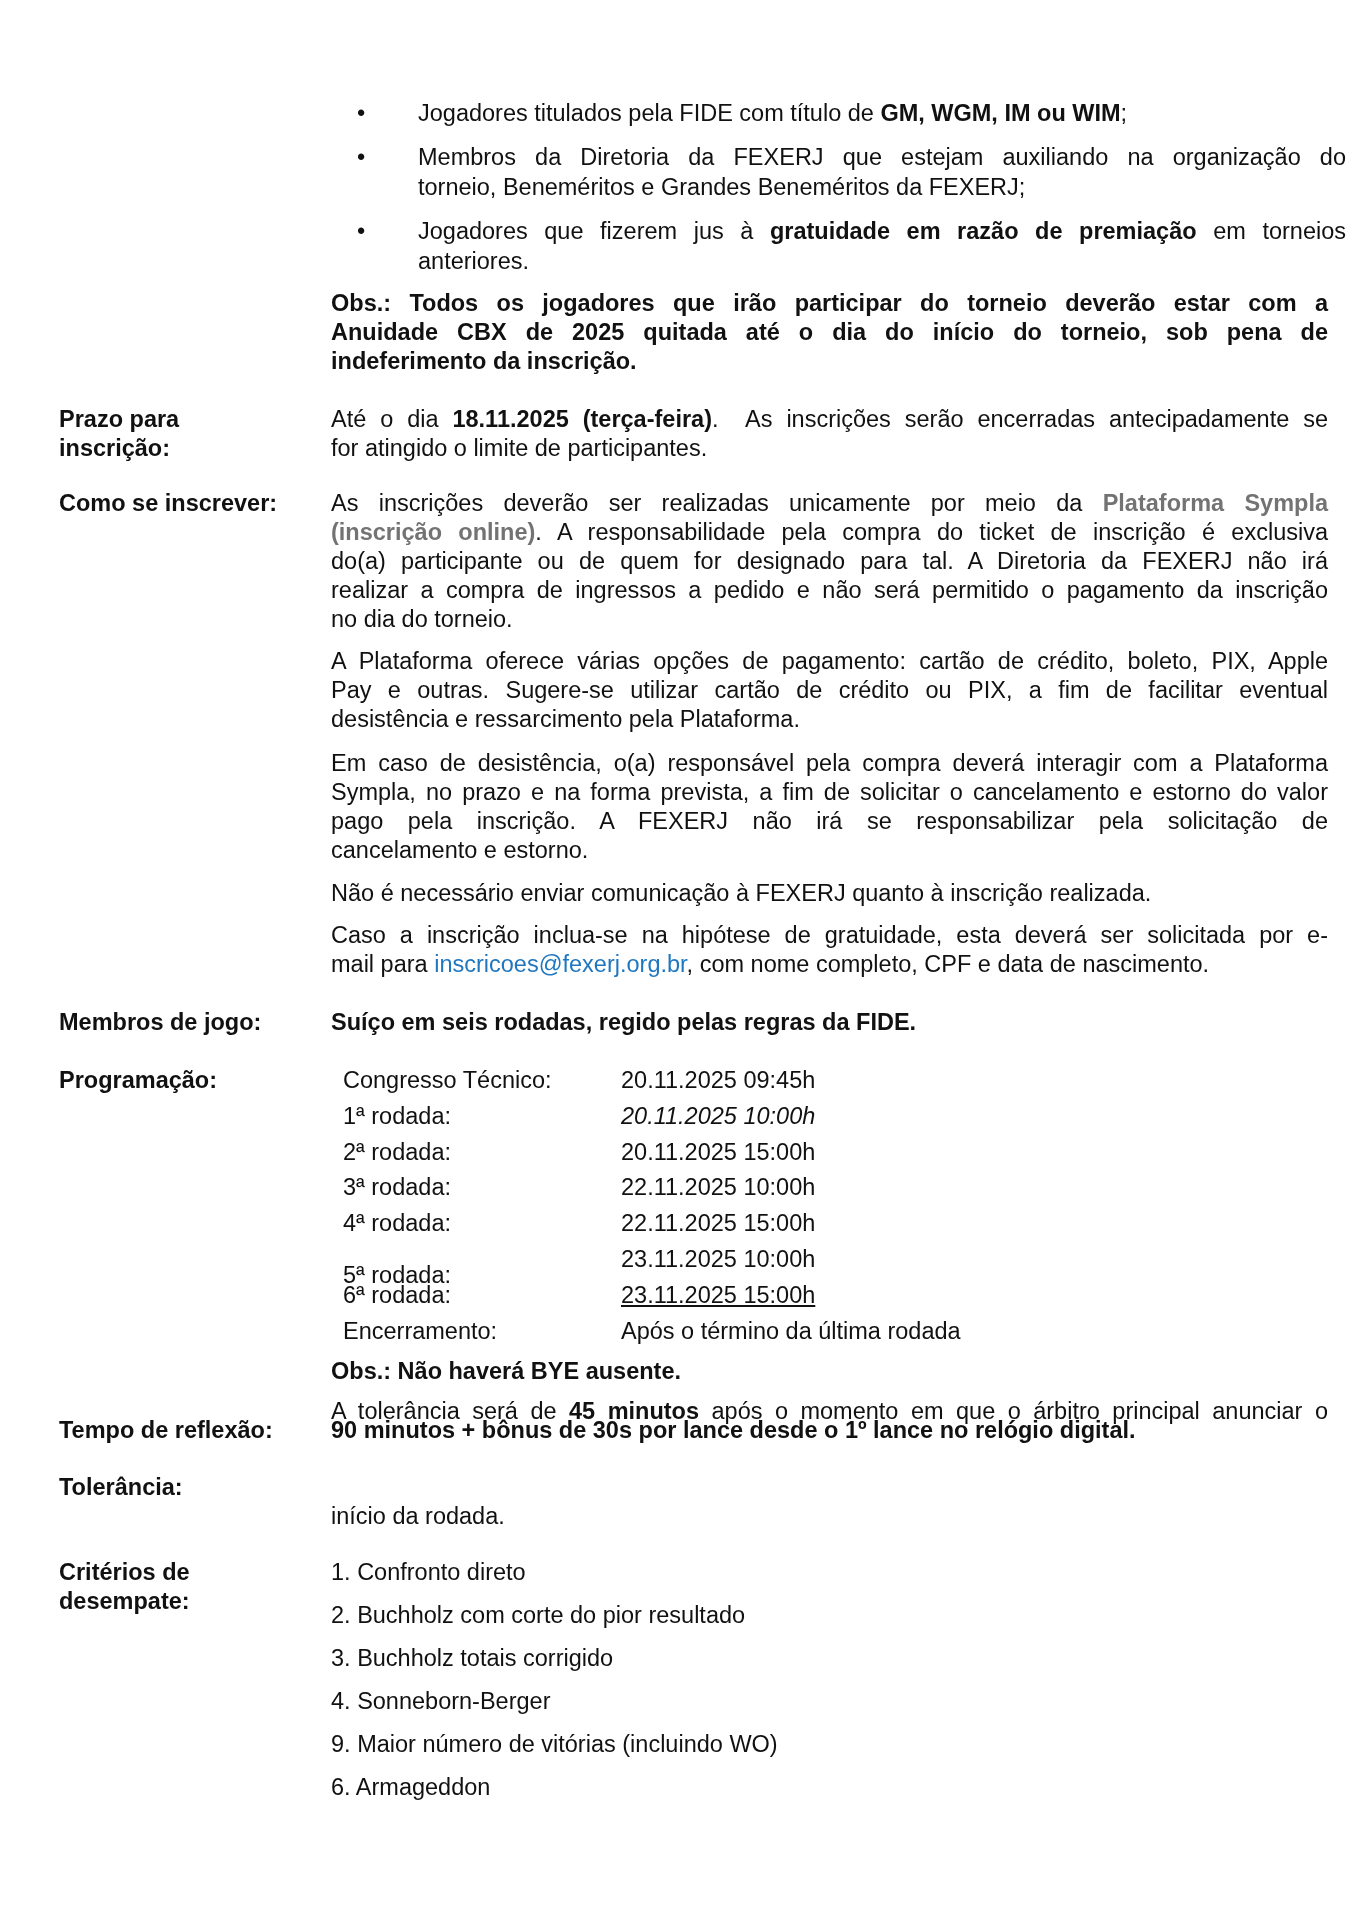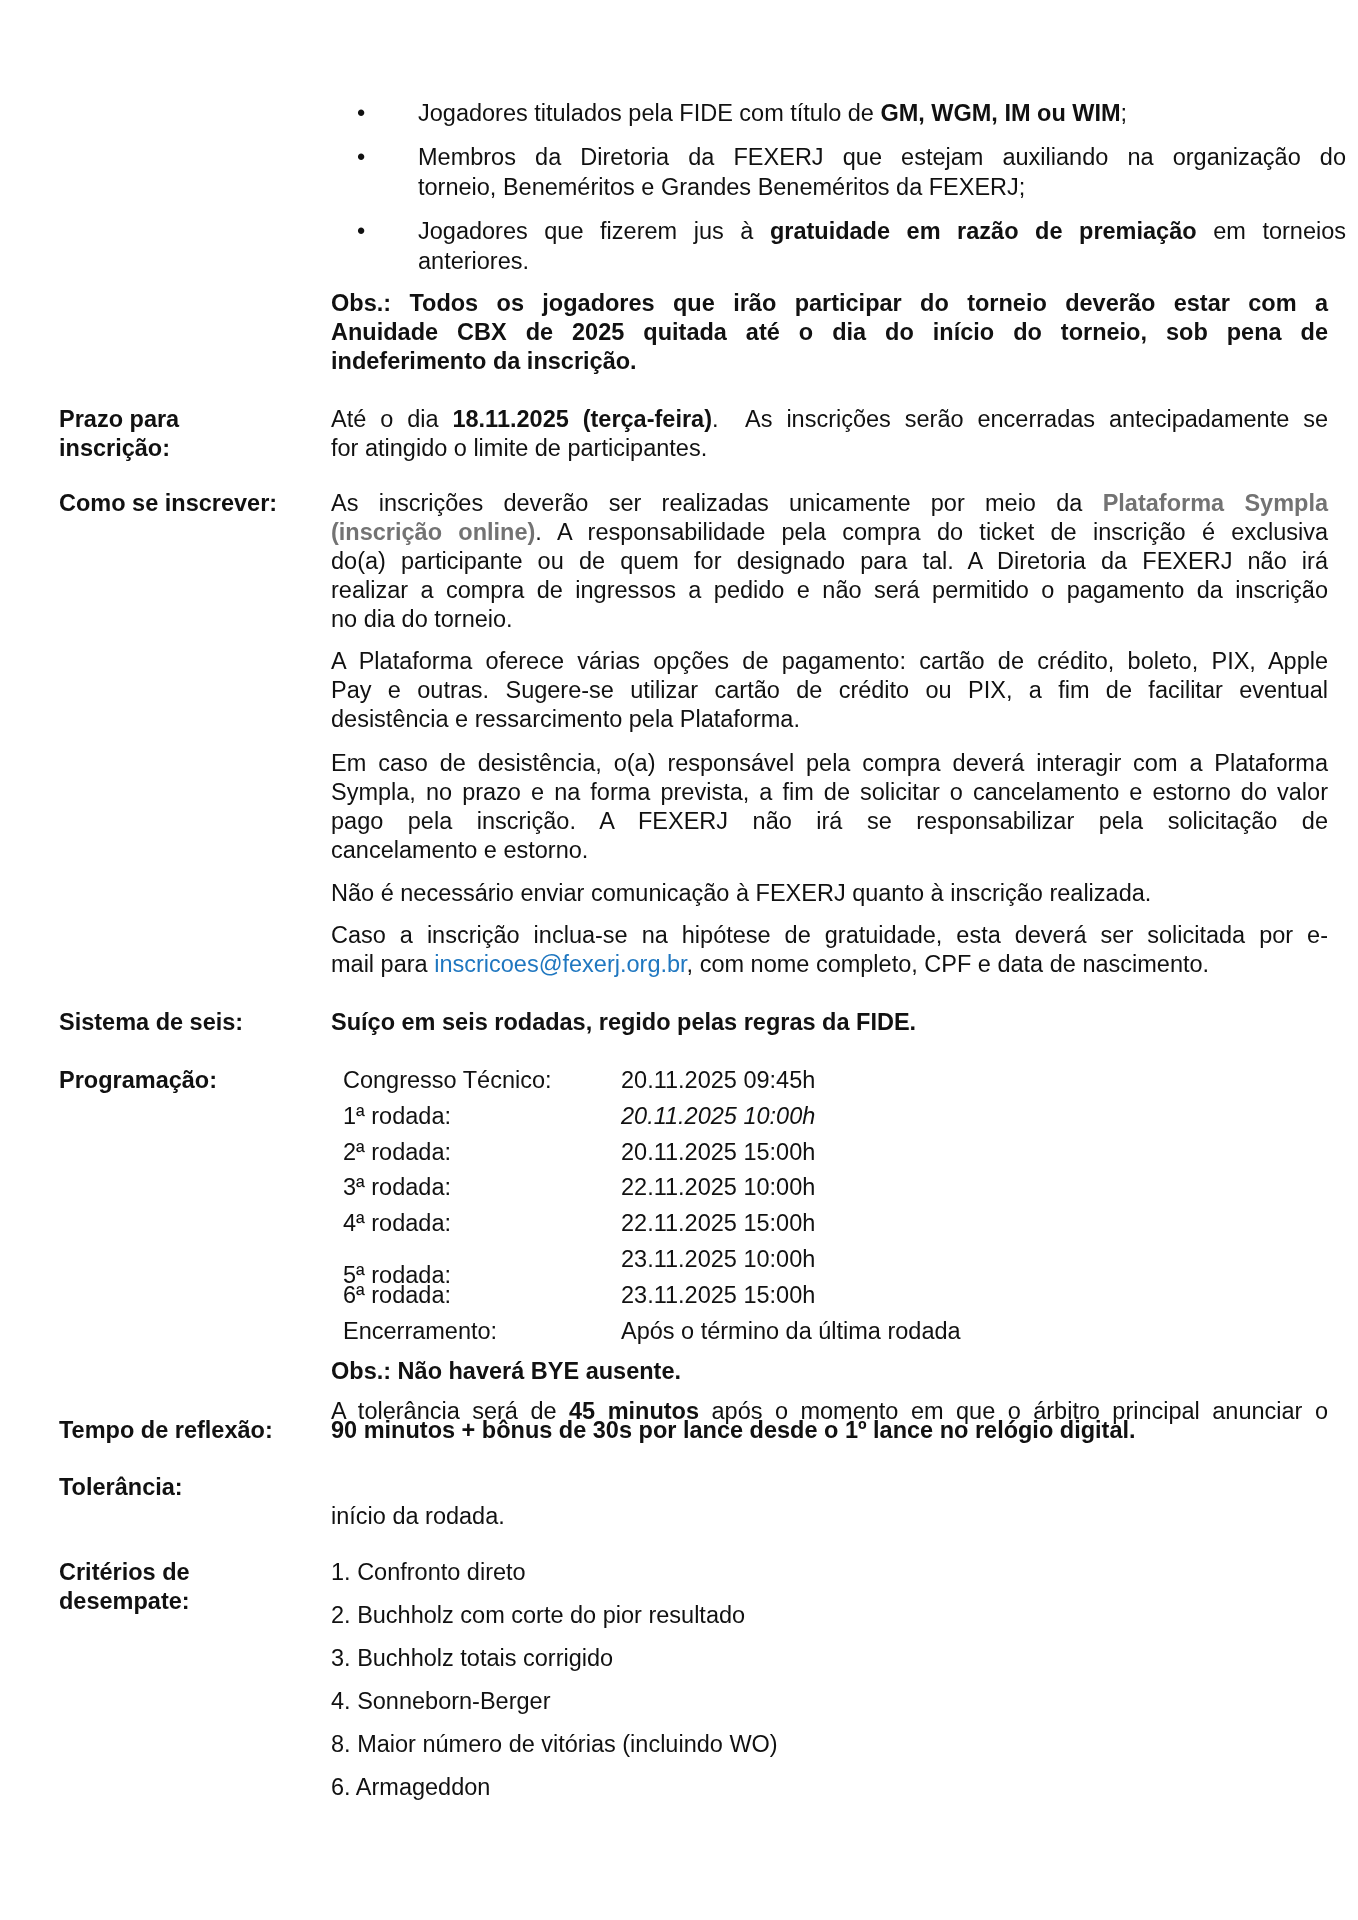--- a/index.html
+++ b/index.html
@@ -80,21 +80,21 @@
 
   <div class="abs content" style="top:879px">Não é necessário enviar comunicação à FEXERJ quanto à inscrição realizada.</div>
 
   <div class="abs content justify-last" style="top:921px">Caso a inscrição inclua-se na hipótese de gratuidade, esta deverá ser solicitada por e-</div>
   <div class="abs content" style="top:950px">
     <span>mail para </span><a class="link">inscricoes@fexerj.org.br</a><span>, com nome completo, CPF e data de nascimento.</span>
   </div>
 </div>
 
 <div>
-  <div class="abs label" style="top:1008px">Sistema de seis:</div>
+  <div class="abs label" style="top:1008px">Membros de jogo:</div>
   <div class="abs content bold" style="top:1008px">Suíço em seis rodadas, regido pelas regras da FIDE.</div>
 </div>
 
 <div>
   <div class="abs label" style="top:1066px">Programação:</div>
   <div id="schedule">
       <div>
         <div class="abs sched-label" style="top: 1066px;">Congresso Técnico:</div>
         <div class="abs sched-value" style="top: 1066px;">20.11.2025 09:45h</div>
       </div>
@@ -113,21 +113,21 @@
       <div>
         <div class="abs sched-label" style="top: 1209.2px;">4ª rodada:</div>
         <div class="abs sched-value" style="top: 1209.2px;">22.11.2025 15:00h</div>
       </div>
       <div>
         <div class="abs sched-label" style="top: 1245px; margin-top: 16px;">5ª rodada:</div>
         <div class="abs sched-value" style="top: 1245px;">23.11.2025 10:00h</div>
       </div>
       <div>
         <div class="abs sched-label" style="top: 1280.8px;">6ª rodada:</div>
-        <div class="abs sched-value" style="top: 1280.8px;">23.11.2025 15:00h</div>
+        <div class="abs sched-value" style="top: 1280.8px; text-decoration: underline;">23.11.2025 15:00h</div>
       </div>
       <div>
         <div class="abs sched-label" style="top: 1316.6px;">Encerramento:</div>
         <div class="abs sched-value" style="top: 1316.6px;">Após o término da última rodada</div>
       </div>
     </div>
   <div class="abs content bold" style="top:1357px">Obs.: Não haverá BYE ausente.</div>
 </div>
 
 <div>
@@ -144,16 +144,16 @@
 </div>
 
 <div>
   <div class="abs label" style="top:1558px">Critérios de</div>
   <div class="abs label" style="top:1587px">desempate:</div>
   <div id="criteria">
       <div class="abs content" style="top: 1558px;">1. Confronto direto</div>
       <div class="abs content" style="top: 1600.9px;">2. Buchholz com corte do pior resultado</div>
       <div class="abs content" style="top: 1643.8px;">3. Buchholz totais corrigido</div>
       <div class="abs content" style="top: 1686.7px;">4. Sonneborn-Berger</div>
-      <div class="abs content" style="top: 1729.6px;">8. Maior número de vitórias (incluindo WO)</div>
+      <div class="abs content" style="top: 1729.6px;">9. Maior número de vitórias (incluindo WO)</div>
       <div class="abs content" style="top: 1772.5px;">6. Armageddon</div>
     </div>
 </div>
 
 </body></html>

